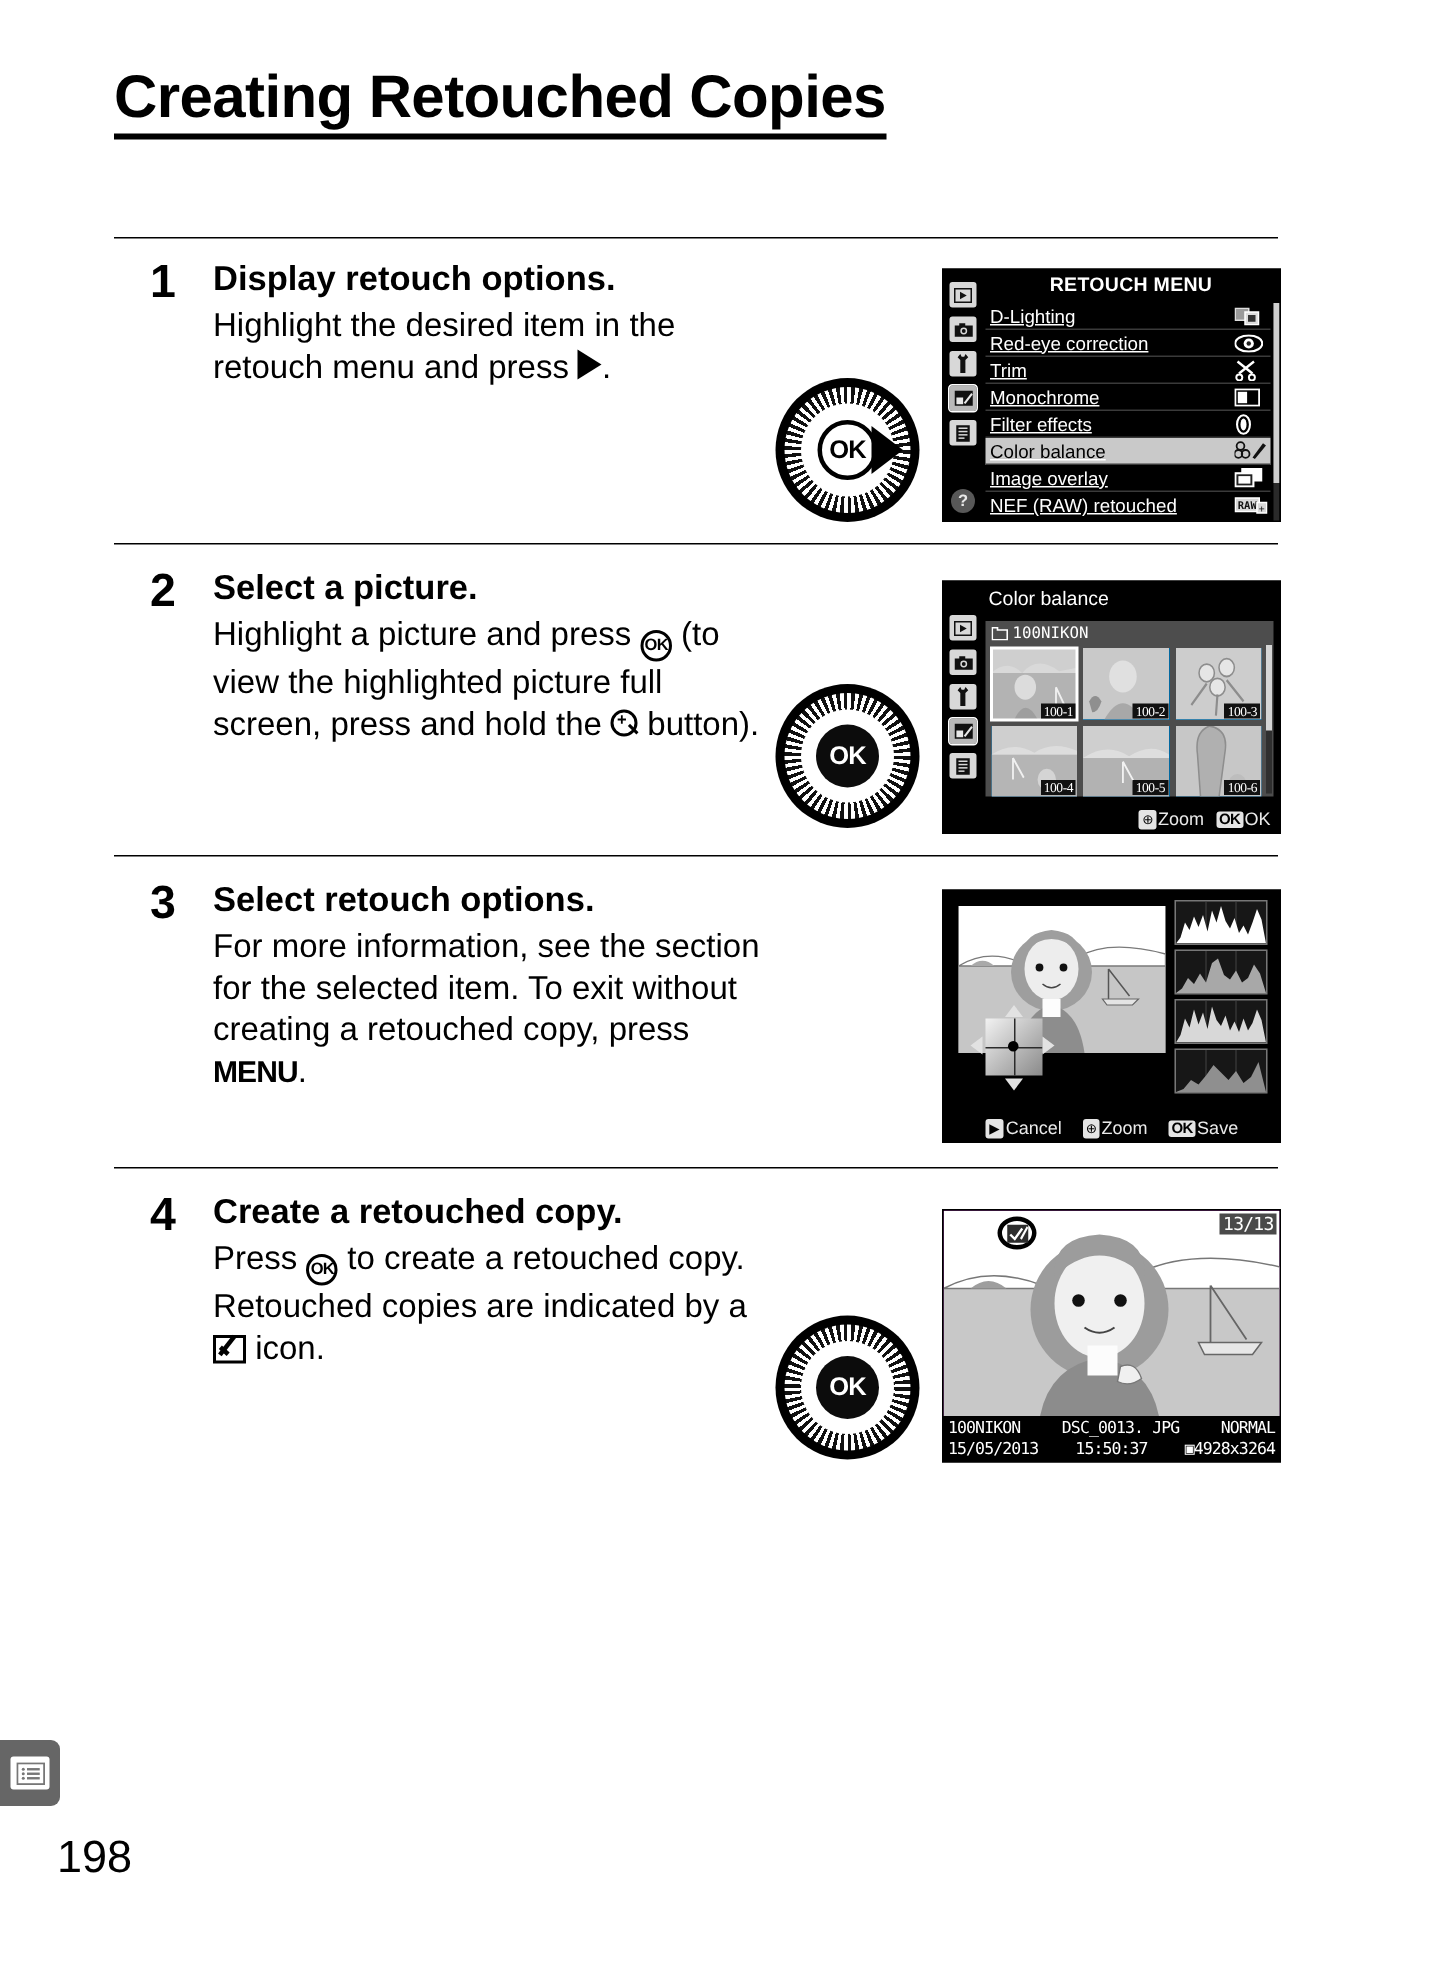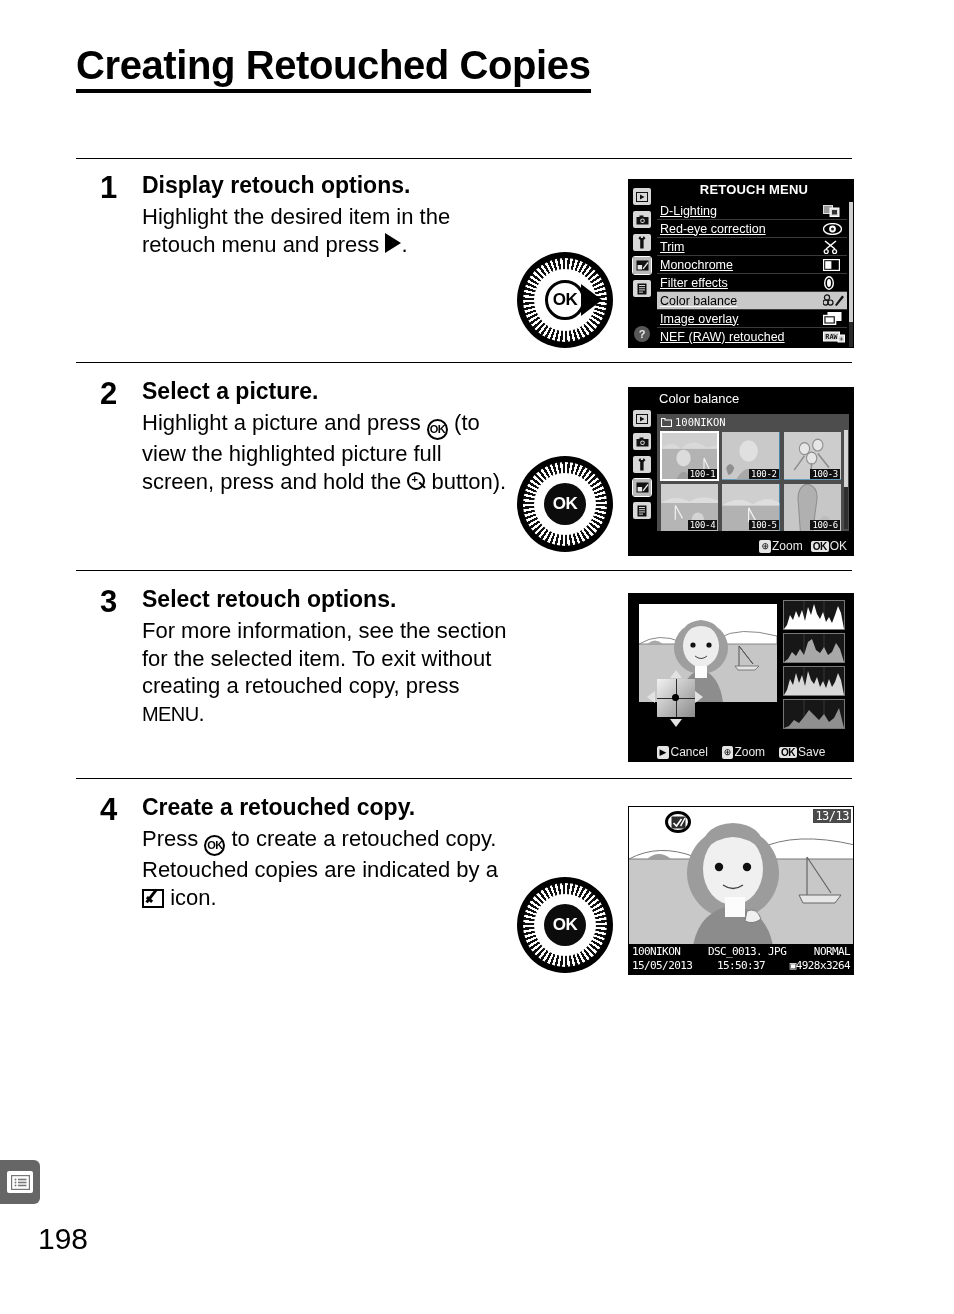--- a/index.html
+++ b/index.html
@@ -53,21 +53,21 @@
     border: 2px solid #000; border-radius: 50%;
   }
   .g-zoom::after {
     content: ""; position: absolute; left: 11px; top: 12px; width: 8px; height: 2.4px;
     background: #000; transform: rotate(45deg);
   }
   .g-zoom i {
     position: absolute; left: 4px; top: 3px; font-style: normal;
     font-size: 11px; line-height: 8px; font-weight: bold;
   }
-  .g-menu { font-weight: normal; font-size: 20px; letter-spacing: -0.6px; }
+  .g-menu { font-weight: bold; font-size: 20px; letter-spacing: -0.6px; }
   .g-retouch {
     display: inline-block; position: relative; width: 22px; height: 19px;
     border: 2px solid #000; vertical-align: -3px;
   }
   .g-retouch::before {
     content: ""; position: absolute; left: 2px; top: 7px; width: 7px; height: 3px;
     background: #000; transform: rotate(42deg);
   }
   .g-retouch::after {
     content: ""; position: absolute; left: 6px; top: -3px; width: 3px; height: 16px;
@@ -171,21 +171,21 @@
     background: #4d4d4d;
   }
   .cb-folder {
     position: absolute; left: 4px; top: 2px; font-size: 10.5px; color: #fff;
     display: flex; align-items: center; gap: 3px;
   }
   .cb-grid {
     position: absolute; left: 4px; top: 18px; right: 8px; bottom: 0;
     display: grid; grid-template-columns: repeat(3, 1fr); gap: 4px;
   }
-  .thumb-cell { position: relative; background: #0369a1; overflow: hidden; }
+  .thumb-cell { position: relative; background: #0369a1; overflow: hidden; font-family: Liberation Serif, serif; }
   .thumb-cell.sel { outline: 2px solid #fff; outline-offset: -1px; }
   .thumb-cell .tag {
     position: absolute; right: 1px; bottom: 1px; background: #111; color: #fff;
     font-size: 9px; padding: 0 2px; letter-spacing: -0.3px;
   }
   .cb-scroll { position: absolute; right: 1px; top: 16px; bottom: 2px; width: 4px; background: #2f2f2f; }
   .cb-scroll .thumb2 { position: absolute; left: 0; top: 0; width: 4px; height: 58%; background: #d5d5d5; }
 
   .lcd-bottom {
     position: absolute; left: 0; right: 0; bottom: 2px;

